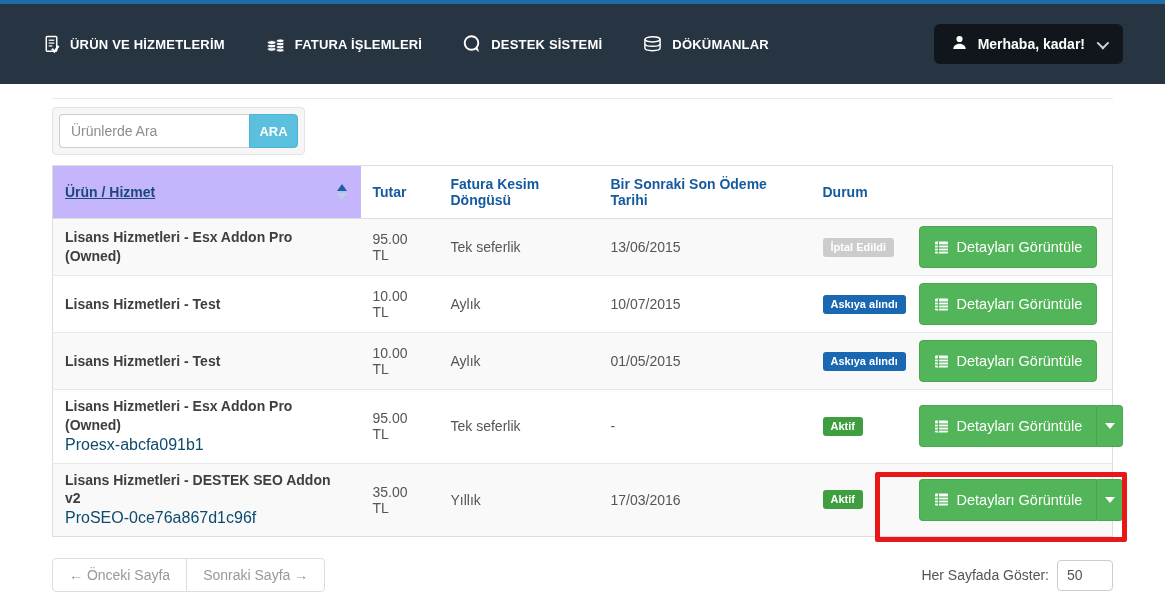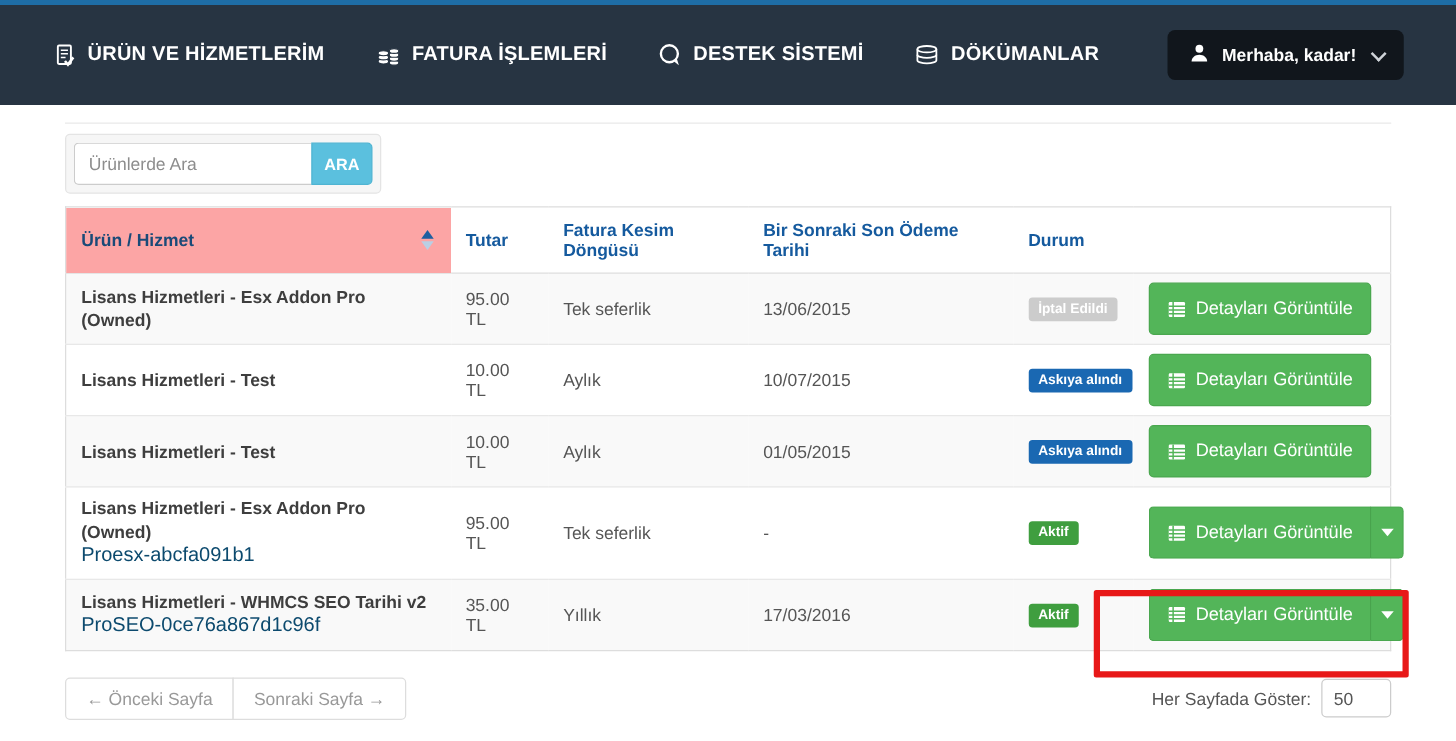--- a/index.html
+++ b/index.html
@@ -4,21 +4,21 @@
 <style>
   * { box-sizing: border-box; margin: 0; padding: 0; }
   html,body { width: 1165px; height: 593px; overflow: hidden; background: #fff;
     font-family: "Liberation Sans", "DejaVu Sans", sans-serif; }
   body { position: relative; }
 
   
   .topstrip { height: 4px; background: #1e6da6; }
   .navbar { height: 80px; background: #273442; display: flex; align-items: center; padding: 0 42px; }
   .nav-menu { display: flex; align-items: center; gap: 40px; }
-  .nav-item { display: flex; align-items: center; gap: 9px; color: #fff; font-size: 16px;
+  .nav-item { display: flex; align-items: center; gap: 9px; color: #fff; font-size: 13px;
     font-weight: bold; letter-spacing: .2px; cursor: pointer; white-space: nowrap; }
   .nav-item svg { display: block; }
   .user-btn { margin-left: auto; background: #11161c; border-radius: 6px; padding: 10px 17px;
     display: flex; align-items: center; gap: 10px; color: #fff; font-size: 14px; font-weight: bold;
     cursor: pointer; }
   .user-btn .chev { width: 9px; height: 9px; border-right: 2px solid #cfd3d8; border-bottom: 2px solid #cfd3d8;
     transform: rotate(45deg) translateY(-2px); margin-left: 2px; }
 
   
   .container { margin: 0 52px; }
@@ -35,21 +35,21 @@
   .search-input::placeholder { color: #8d8d8d; }
   .search-btn { width: 49px; height: 34px; background: #5bc0de; color: #fff; border: 1px solid #4fb4d2;
     border-radius: 0 4px 4px 0; font-size: 13px; font-weight: bold; cursor: pointer; font-family: inherit; }
 
   
   table.products { width: 100%; border-collapse: collapse; border: 1px solid #ddd; table-layout: fixed; }
   col.c1 { width: 308px; } col.c2 { width: 78px; } col.c3 { width: 160px; }
   col.c4 { width: 212px; } col.c5 { width: 96px; }
   th { text-align: left; font-size: 14px; font-weight: bold; color: #155a9e; padding: 10px 12px;
     border-bottom: 1px solid #ddd; background: #fff; cursor: pointer; height: 40px; }
-  th.sorted { background: #fca5a5; color: #1a4a78; position: relative; }
+  th.sorted { background: #c4b5fd; color: #1a4a78; position: relative; text-decoration: underline; }
   .sort-arrows { position: absolute; right: 14px; top: 50%; transform: translateY(-50%);
     display: flex; flex-direction: column; gap: 2px; }
   .arr-up { width: 0; height: 0; border-left: 5px solid transparent; border-right: 5px solid transparent;
     border-bottom: 7px solid #1d5fa0; }
   .arr-down { width: 0; height: 0; border-left: 5px solid transparent; border-right: 5px solid transparent;
     border-top: 7px solid #b9cfe4; }
   td { padding: 7px 12px; font-size: 14px; color: #555; height: 51px; vertical-align: middle; }
   tbody tr { border-top: 1px solid #e8e8e8; }
   tbody tr:nth-child(odd) { background: #f9f9f9; }
   .prod-name { font-weight: bold; color: #3e3e3e; font-size: 14px; line-height: 1.35; }
@@ -274,21 +274,21 @@
               <span>Detayları Görüntüle</span>
             </button>
             <button class="btn-caret">
                 <span class="caret"></span>
               </button>
           </span>
         </td>
       </tr>
       <tr>
         <td>
-            <div class="prod-name">Lisans Hizmetleri - WHMCS SEO Tarihi v2</div>
+            <div class="prod-name">Lisans Hizmetleri - DESTEK SEO Addon v2</div>
             <div class="prod-code">ProSEO-0ce76a867d1c96f</div>
           </td>
         <td>35.00 TL</td>
         <td>Yıllık</td>
         <td>17/03/2016</td>
         <td><span class="badge" style="background: rgb(63, 158, 63);">Aktif</span></td>
         <td>
           <span class="btn-group">
             <button class="btn-detail split">
               <svg width="15" height="15" viewBox="0 0 15 15">

